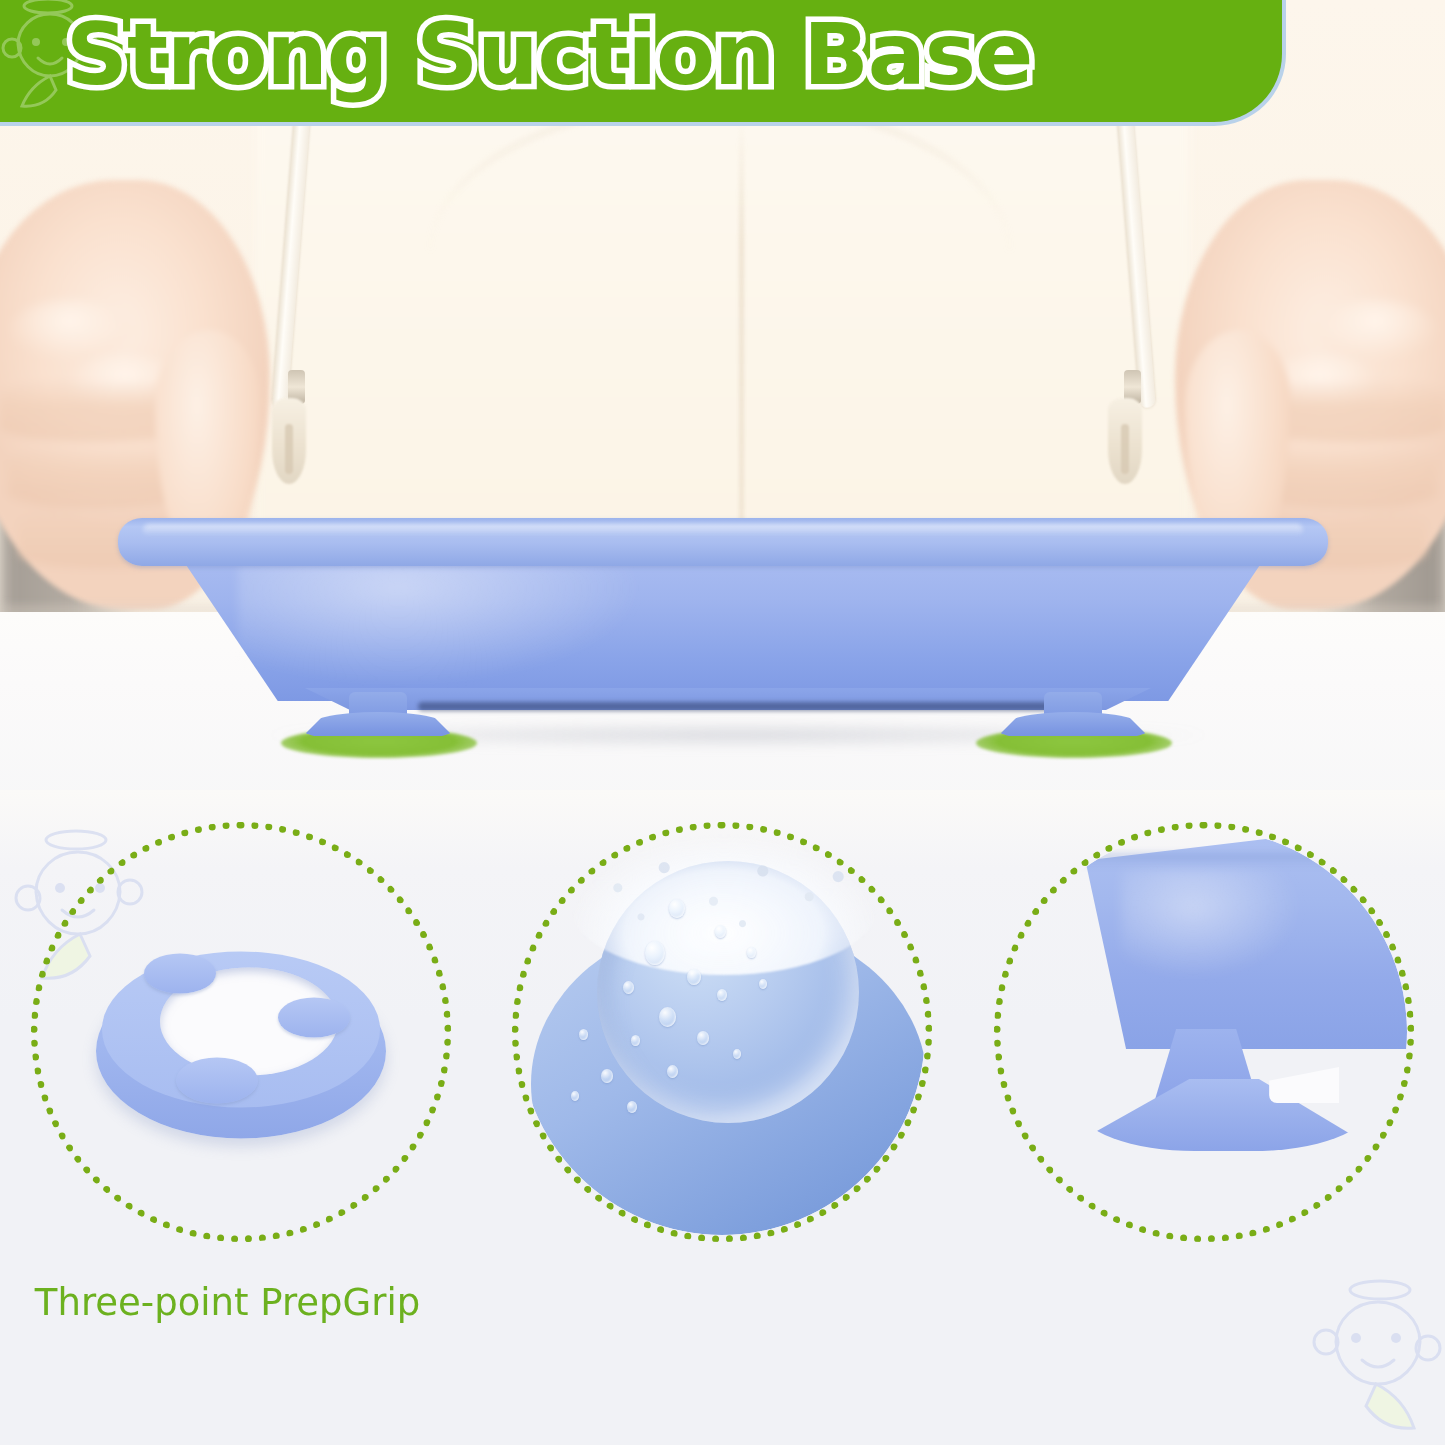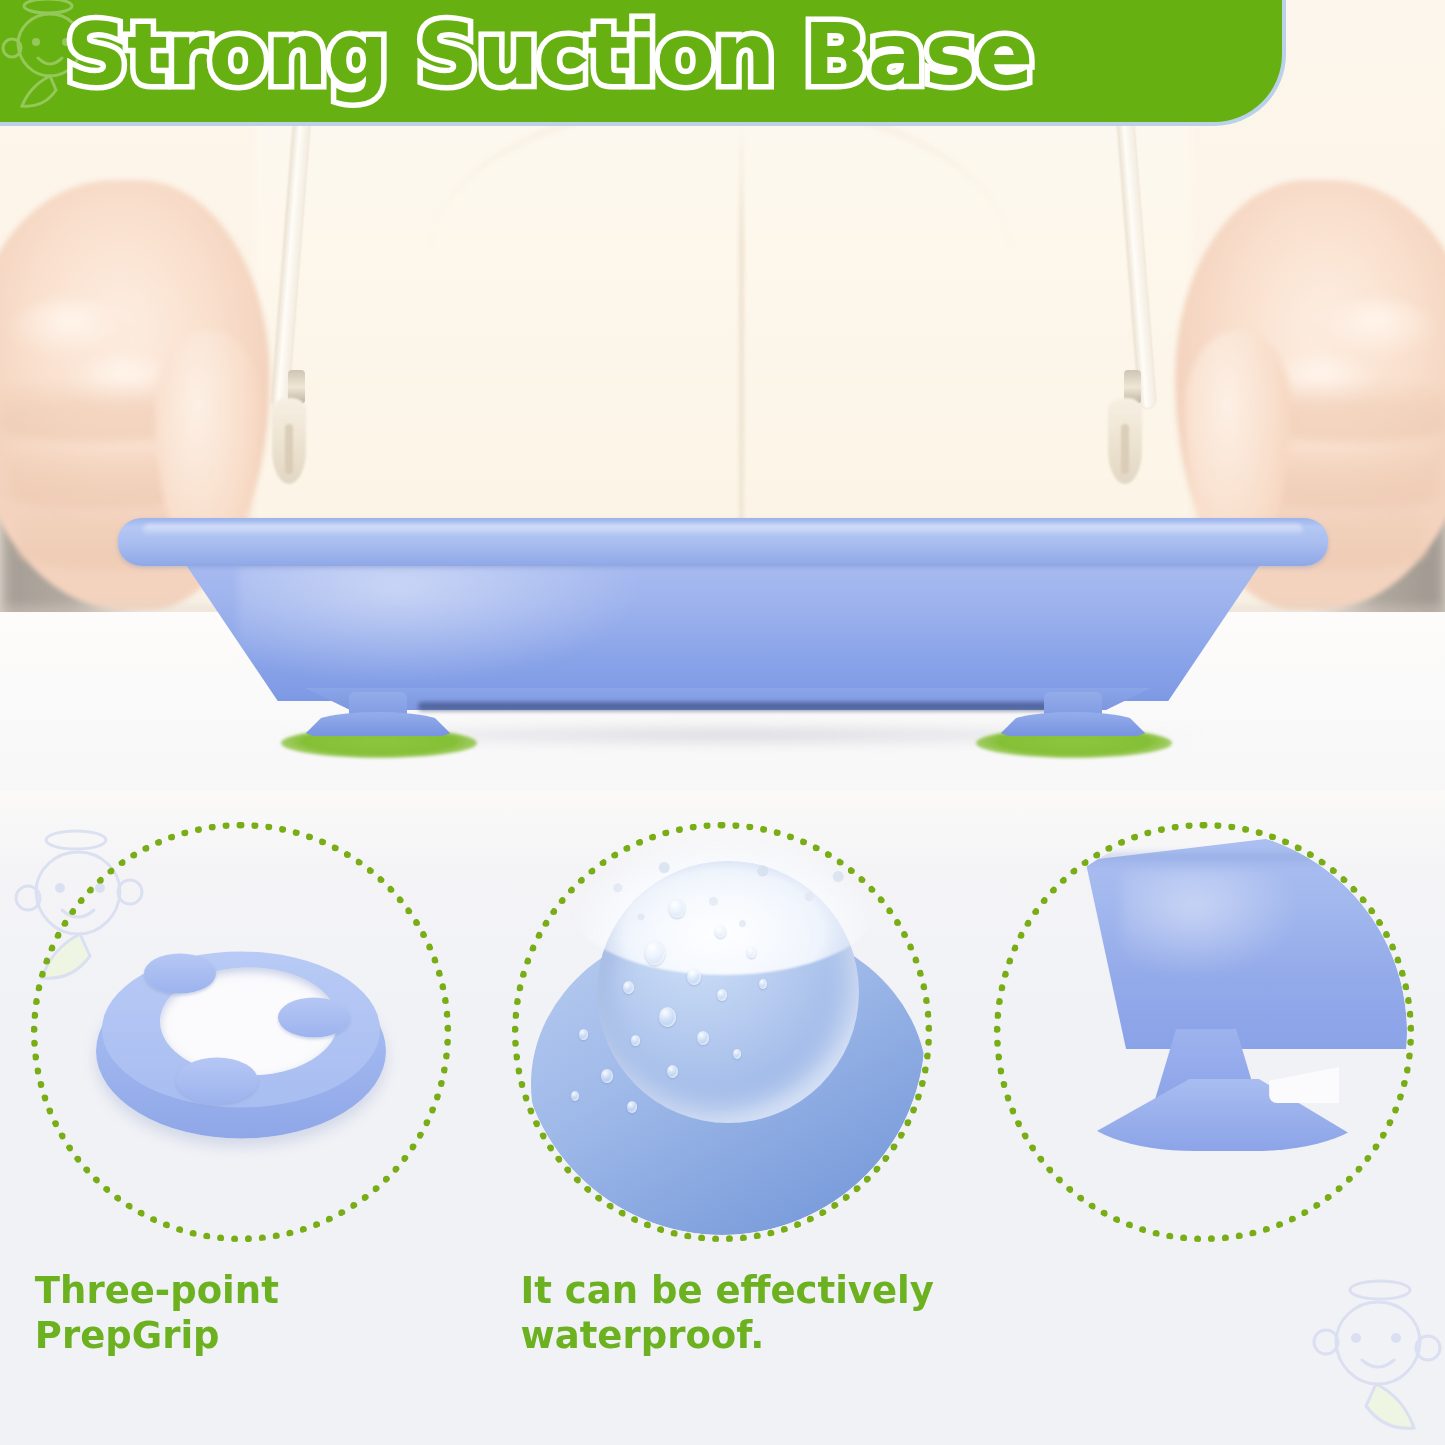--- a/index.html
+++ b/index.html
@@ -480,23 +480,23 @@
   .el-hl {
     position: absolute;
     left: 120px; top: 40px;
     width: 180px; height: 110px;
     background: radial-gradient(ellipse at 40% 35%, rgba(255,255,255,.4) 0%, rgba(255,255,255,0) 70%);
     filter: blur(6px);
   }
 
   
   .caption {
-    margin-top: 26px;
+    margin-top: 38px;
     font-family: "DejaVu Sans", sans-serif;
-    font-weight: bold;
+    font-weight: normal;
     font-size: 37px;
     line-height: 1.22;
     color: #6cb11f;
     text-align: left;
     width: 420px;
     padding-left: 8px;
     white-space: pre-line;
   }
   .card.c3 .caption { padding-left: 28px; }
   .card.c2 .caption { padding-left: 16px; }
@@ -630,22 +630,20 @@
               <div class="drop" style="left:112px; top:206px; width:9px;  height:11px;"></div>
               <div class="drop" style="left:214px; top:220px; width:8px;  height:10px;"></div>
               <div class="drop" style="left:148px; top:236px; width:11px; height:13px;"></div>
               <div class="drop" style="left:60px;  top:200px; width:9px;  height:11px;"></div>
               <div class="drop" style="left:82px;  top:240px; width:12px; height:14px;"></div>
               <div class="drop" style="left:52px;  top:262px; width:8px;  height:10px;"></div>
               <div class="drop" style="left:108px; top:272px; width:10px; height:12px;"></div>
             </div>
           </div>
         </div>
-        <div class="caption">It can be effectively
-waterproof.</div>
       </div>
 
       <div class="card c3">
         <div class="circle">
           <div class="circle-inner">
             <div class="elastic-wrap">
               <div class="el-body"></div>
               <div class="el-band"></div>
               <div class="el-hl"></div>
               <div class="el-stem"></div>

